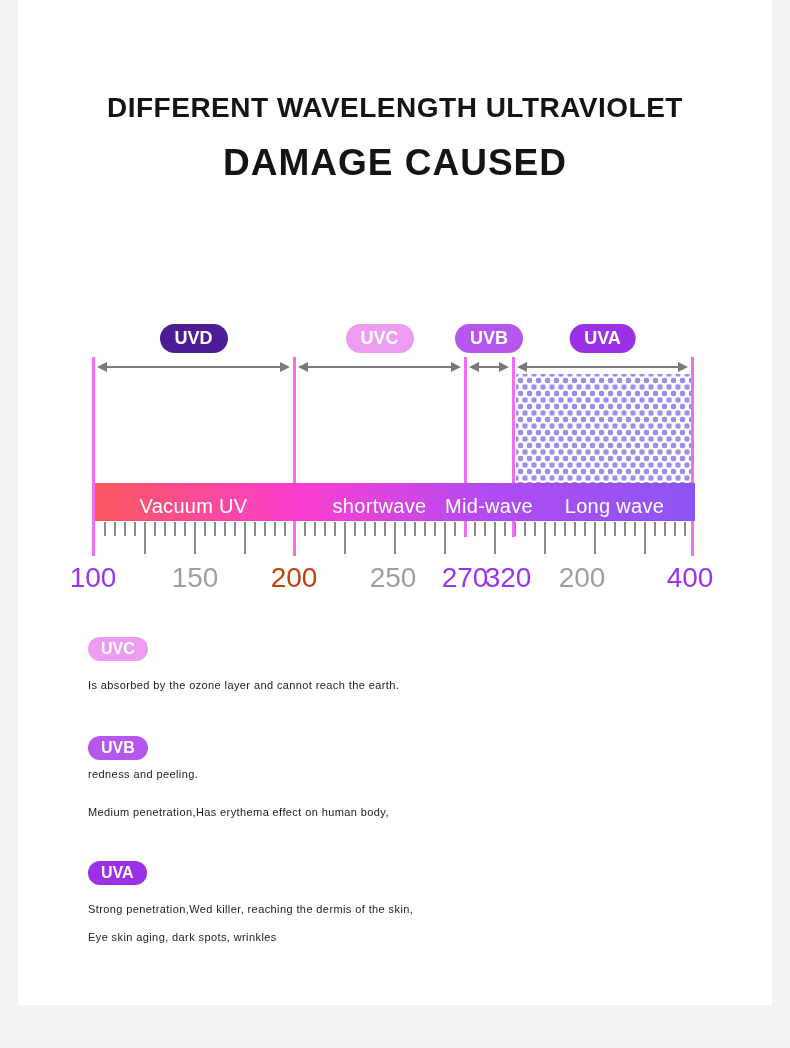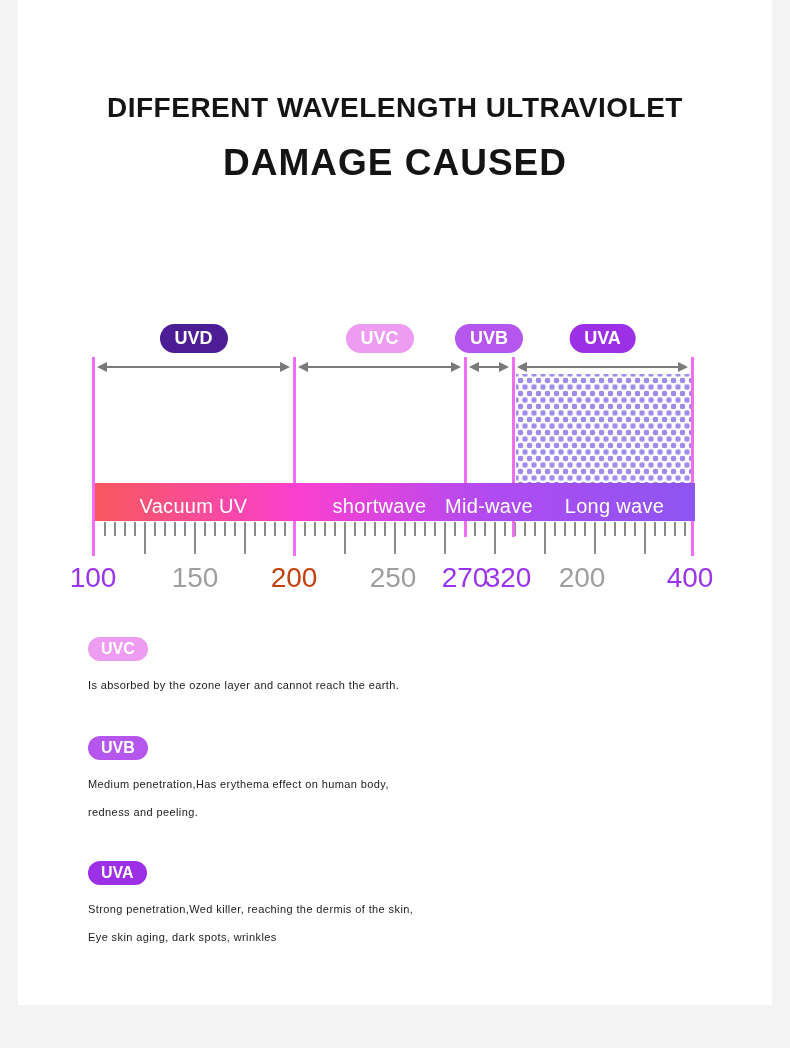--- a/index.html
+++ b/index.html
@@ -170,22 +170,22 @@
       <div class="scale-label" style="left: 690px; color: rgb(153, 51, 238);">400</div>
     </div>
 
   <section class="info" style="top:637px;">
     <span class="pill" style="background: rgb(238, 156, 242);">UVC</span>
     <div class="line first">Is absorbed by the ozone layer and cannot reach the earth.</div>
   </section>
 
   <section class="info" style="top:736px;">
     <span class="pill" style="background: rgb(181, 87, 238);">UVB</span>
+    <div class="line">redness and peeling.</div>
     <div class="line first">Medium penetration,Has erythema effect on human body,</div>
-    <div class="line">redness and peeling.</div>
   </section>
 
   <section class="info" style="top:861px;">
     <span class="pill" style="background: rgb(155, 48, 230);">UVA</span>
     <div class="line first">Strong penetration,Wed killer, reaching the dermis of the skin,</div>
     <div class="line">Eye skin aging, dark spots, wrinkles</div>
   </section>
 </div>
 
 </body></html>

